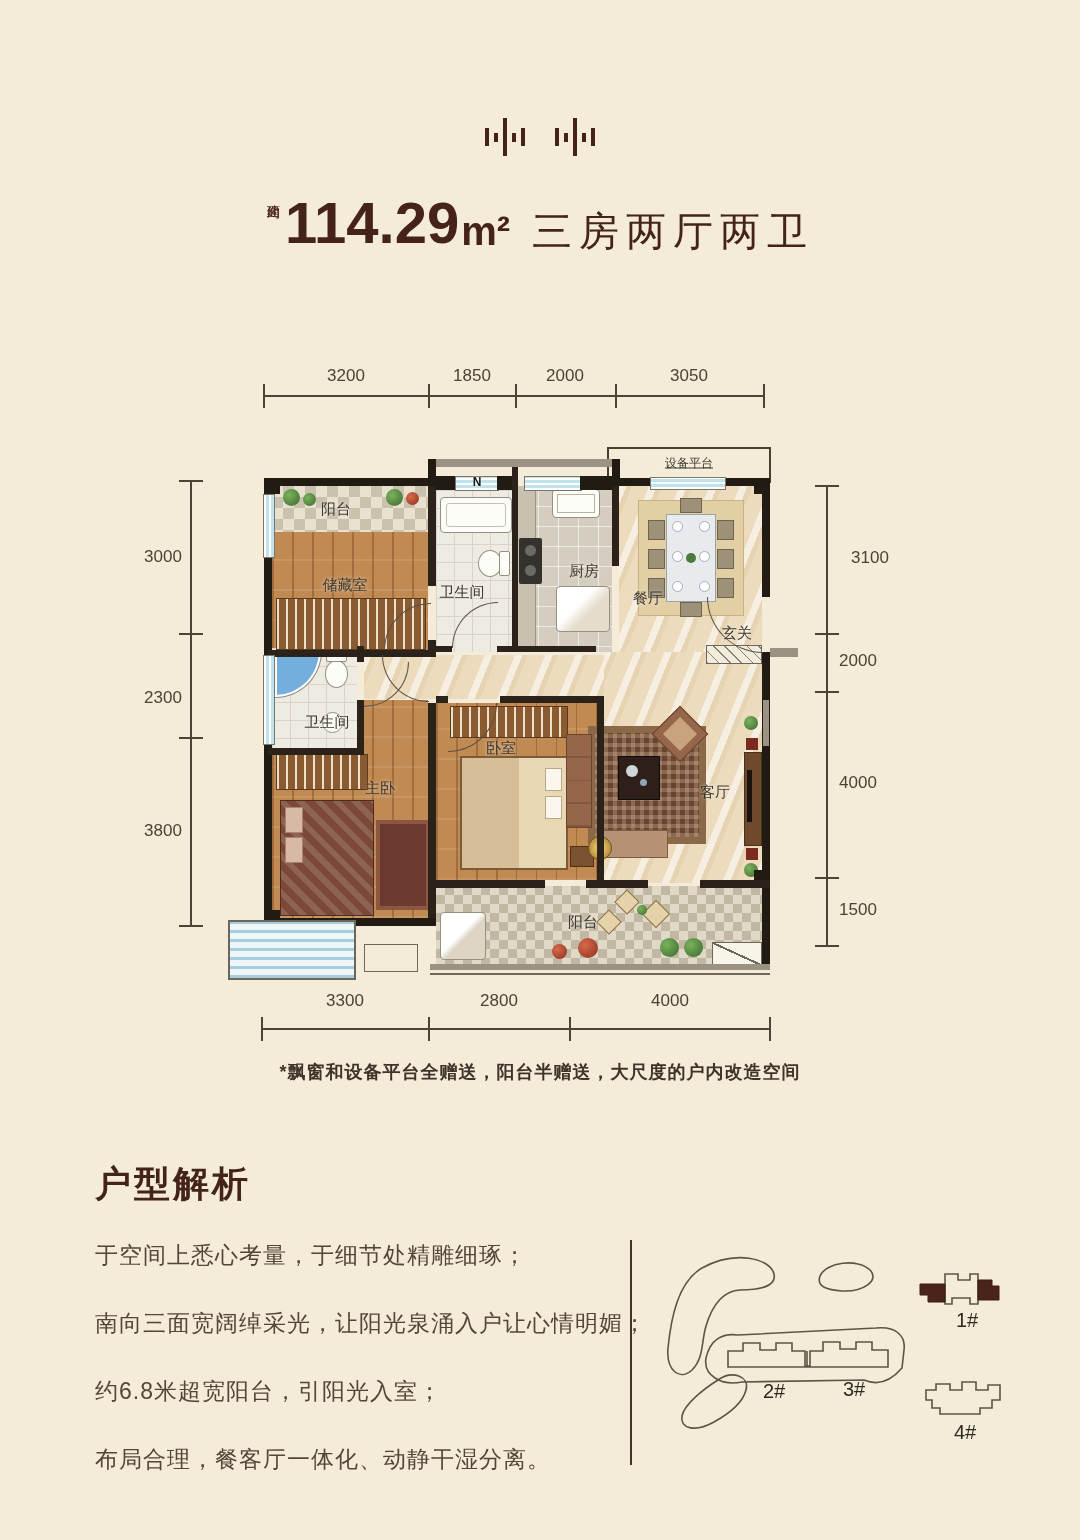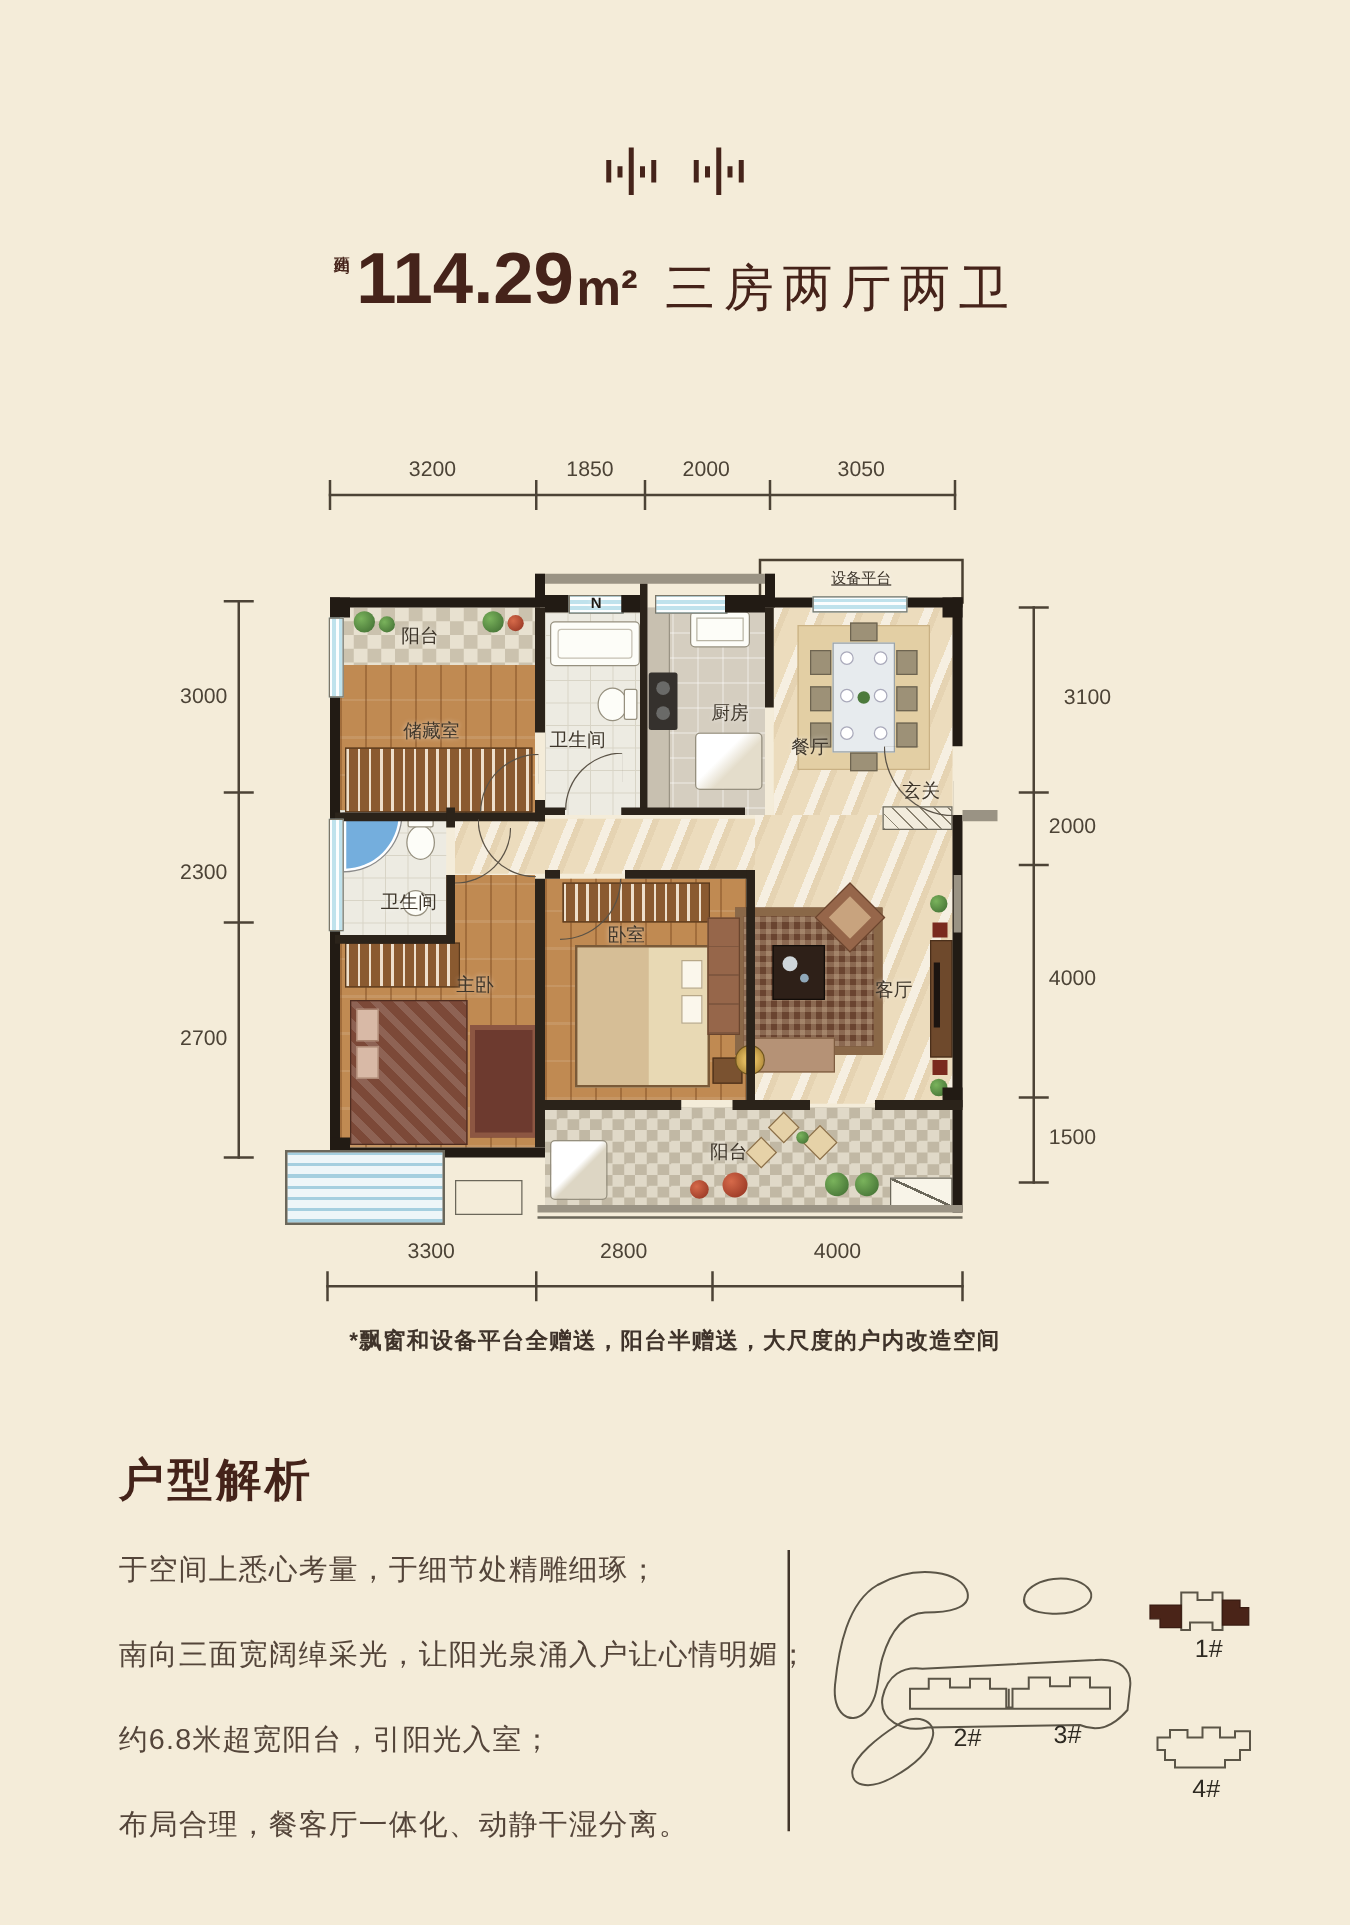--- a/index.html
+++ b/index.html
@@ -100,21 +100,21 @@
   <div class="dt" style="left:565px;top:376px;">2000</div>
   <div class="dt" style="left:689px;top:376px;">3050</div>
 
   <div class="dlv" style="left:190px;top:480px;height:447px;"></div>
   <div class="tkh" style="left:179px;top:480px;"></div>
   <div class="tkh" style="left:179px;top:633px;"></div>
   <div class="tkh" style="left:179px;top:737px;"></div>
   <div class="tkh" style="left:179px;top:925px;"></div>
   <div class="dt" style="left:163px;top:557px;">3000</div>
   <div class="dt" style="left:163px;top:698px;">2300</div>
-  <div class="dt" style="left:163px;top:831px;">2700</div>
+  <div class="dt" style="left:163px;top:831px;">3800</div>
 
   <div class="dlv" style="left:826px;top:485px;height:462px;"></div>
   <div class="tkh" style="left:815px;top:485px;"></div>
   <div class="tkh" style="left:815px;top:633px;"></div>
   <div class="tkh" style="left:815px;top:691px;"></div>
   <div class="tkh" style="left:815px;top:877px;"></div>
   <div class="tkh" style="left:815px;top:945px;"></div>
   <div class="dt" style="left:858px;top:558px;margin-left:12px;">3100</div>
   <div class="dt" style="left:858px;top:661px;">2000</div>
   <div class="dt" style="left:858px;top:783px;">4000</div>

